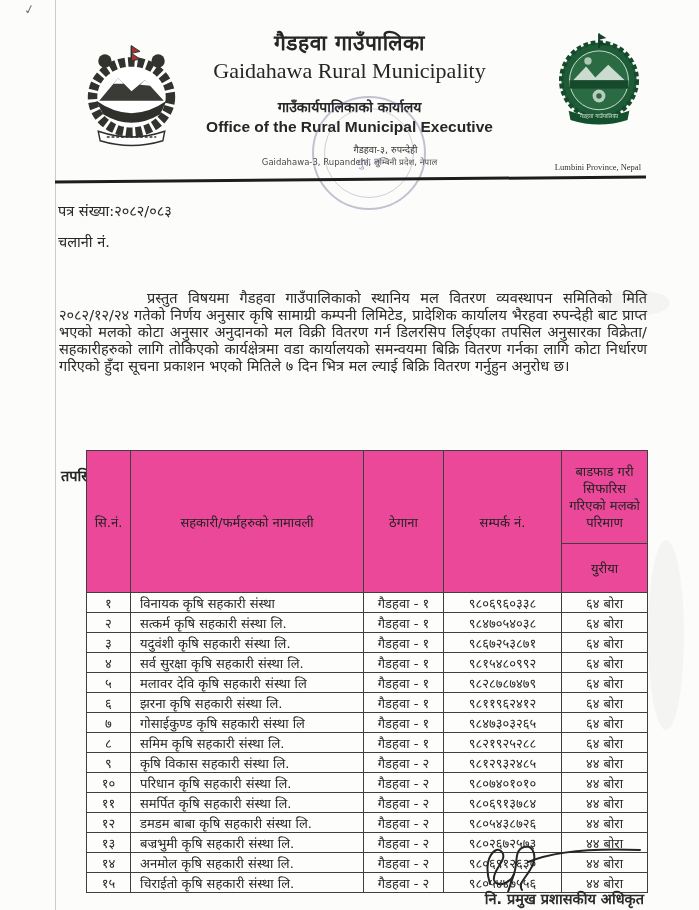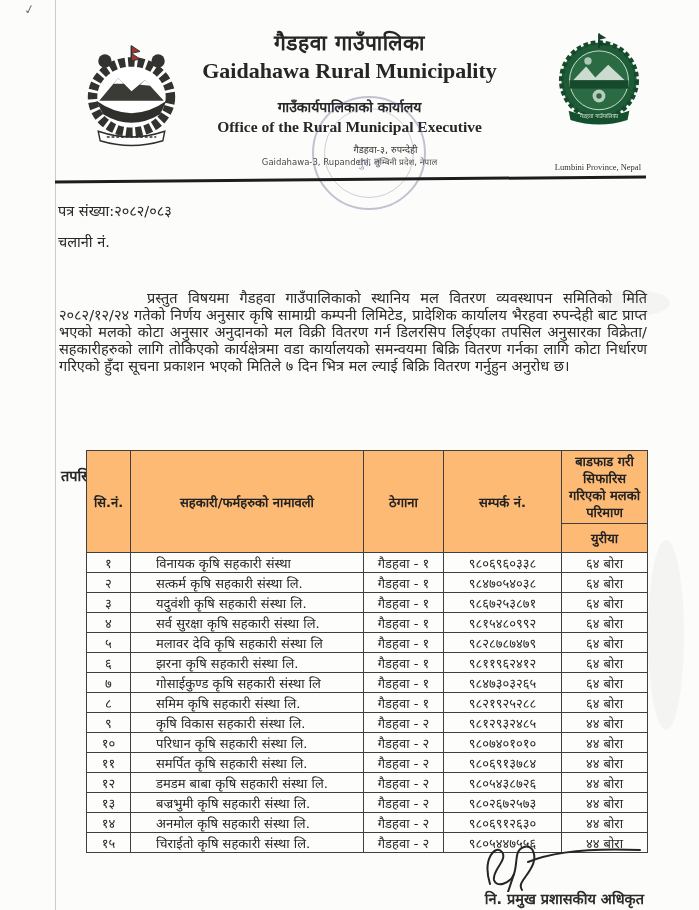--- a/index.html
+++ b/index.html
@@ -9,23 +9,23 @@
     font-family:"DejaVu Sans",sans-serif;
   }
   .abs{position:absolute;}
   .centered{left:0;width:100%;text-align:center;}
   
   .scan-left-line{left:55px;top:0;width:1px;height:910px;background:#cdcdc8;}
   .checkmark{left:24px;top:2px;font-size:13px;color:#777;transform:rotate(-12deg);}
   .smudge{background:rgba(60,60,60,.045);border-radius:50%;}
   
   .np-title{top:28px;font-size:21px;font-weight:bold;letter-spacing:.5px;}
-  .en-title{top:58px;font-size:22px;font-weight:bold;font-family:"Liberation Serif",serif;}
+  .en-title{top:58px;font-size:22px;font-weight:normal;font-family:"Liberation Serif",serif;}
   .np-office{top:97px;font-size:14px;font-weight:bold;}
-  .en-office{top:118px;font-size:15.5px;font-weight:bold;font-family:Liberation Serif, serif;}
+  .en-office{top:118px;font-size:15.5px;font-weight:bold;font-family:Liberation Sans, sans-serif;}
   .addr1{top:143px;font-size:9.5px;color:#3a3a3a;padding-left:36px;}
   .addr2{top:156px;font-size:8.5px;color:#4a4a4a;}
   .province{top:162px;right:58px;font-size:8.5px;font-family:"Liberation Serif",serif;color:#333;}
   .emblem-left{left:84px;top:40px;}
   .emblem-right{left:553px;top:28px;}
   
   .stamp{left:312px;top:96px;width:110px;height:110px;border:2px solid rgba(105,95,145,.38);
     border-radius:50%;}
   .stamp::before{content:"";position:absolute;left:10px;top:10px;right:10px;bottom:10px;
     border:1px solid rgba(105,95,145,.30);border-radius:50%;}
@@ -37,25 +37,25 @@
   .letter-no{top:200px;left:58px;font-size:14.5px;}
   .chalani{top:231px;left:58px;font-size:14.5px;}
   .subject{top:259px;font-size:15px;font-weight:bold;}
   .body-par{top:290px;left:59px;width:588px;font-size:14.5px;line-height:17px;
     text-align:justify;text-indent:88px;color:#2a2a2a;}
   .tapasil{top:428px;left:61px;font-size:14.5px;font-weight:bold;margin-top:37px;}
   
   .quota-table{position:absolute;left:86px;top:450px;border-collapse:collapse;
     table-layout:fixed;width:561px;background:#fdfdfc;}
   .quota-table th,.quota-table td{border:1px solid #3f3f3f;overflow:hidden;}
-  .quota-table thead th{background:#fdba74;font-weight:bold;font-size:13px;padding:2px 3px;color:#222;}
+  .quota-table thead th{background:#ec4899;font-weight:normal;font-size:13px;padding:12px 3px;color:#222;}
   .quota-table .qty-group{height:52px;vertical-align:middle;line-height:17px;}
   .quota-table .qty-sub{height:24px;}
   .quota-table td{height:19px;font-size:13px;padding:0 3px;white-space:nowrap;}
-  .quota-table td.l{text-align:left;padding-left:25px;}
+  .quota-table td.l{text-align:left;padding-left:9px;}
   .quota-table td.c{text-align:center;}
   
   .signature{left:462px;top:840px;}
   .signatory{top:888px;right:55px;font-size:14.5px;font-weight:bold;color:#2c2c2c;}
 </style>
 </head>
 <body>
 
 <div class="page">
 

